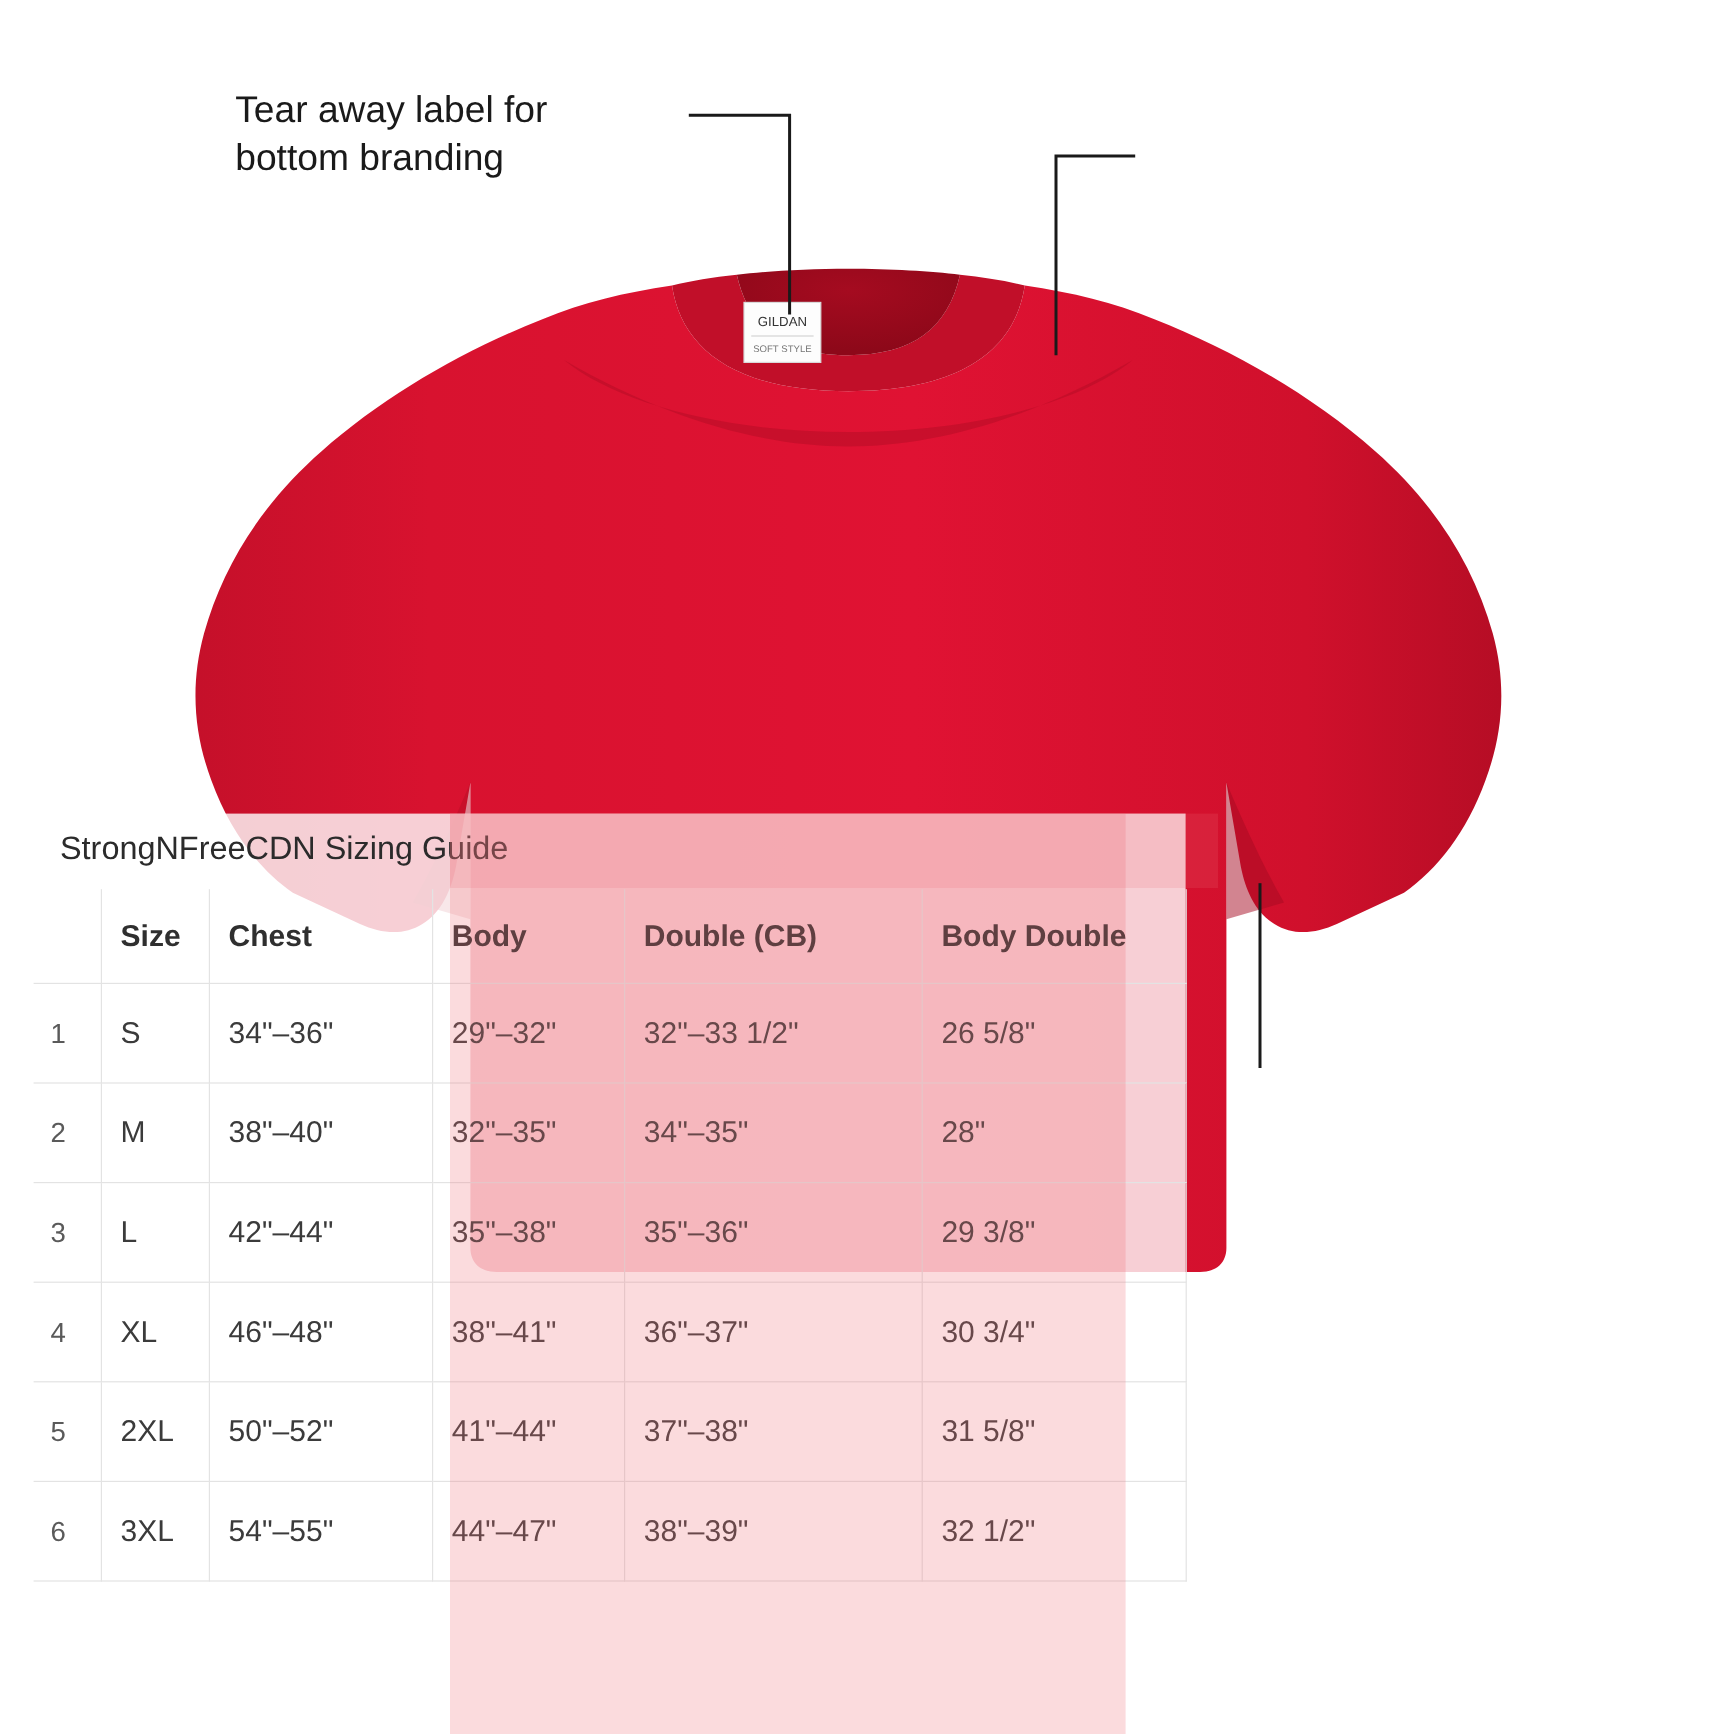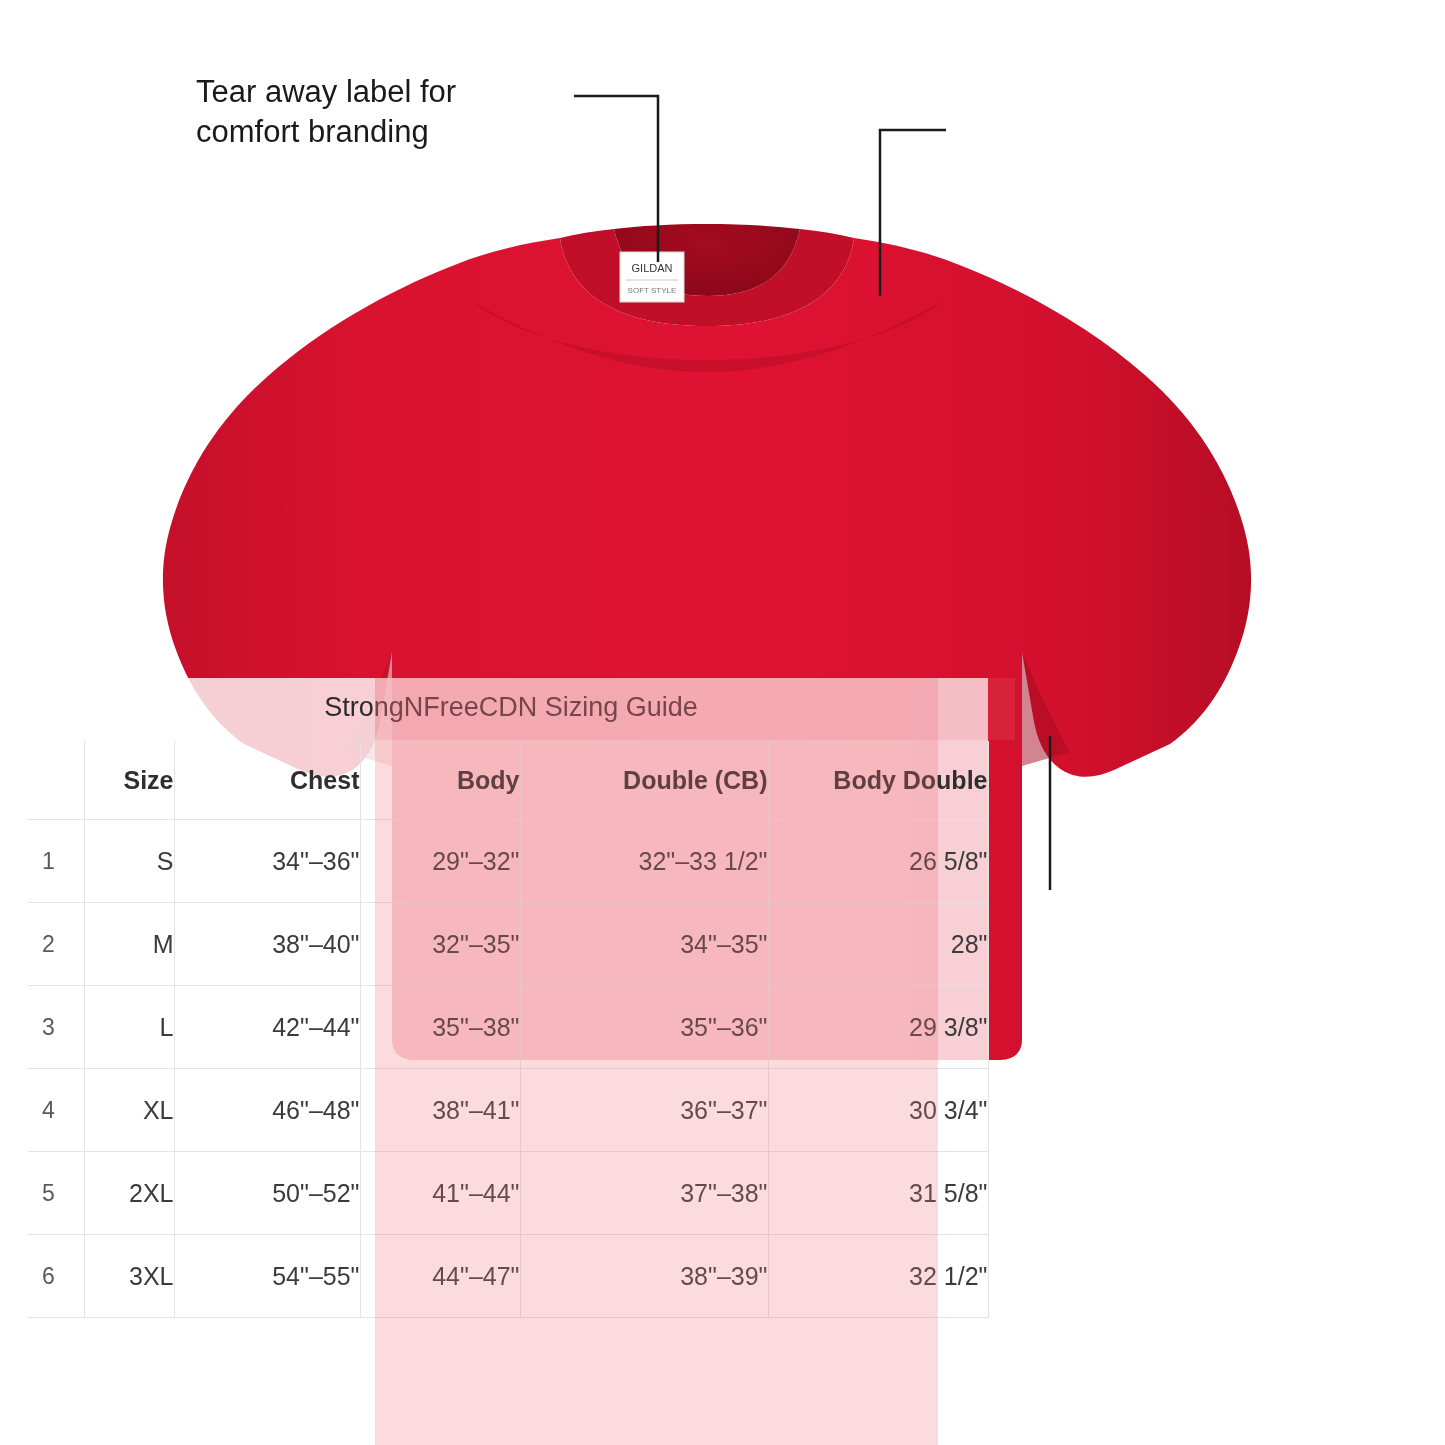--- a/index.html
+++ b/index.html
@@ -50,41 +50,40 @@
     left: 28px;
     top: 678px;
     width: 960px;
     background: rgba(255,255,255,0.80);
   }
   .table-title {
     font-size: 27px;
     color: #2b2b2b;
     padding: 14px 16px 18px 22px;
     font-family: "Liberation Sans", sans-serif;
-    text-align: center;
   }
   table.sizing {
     border-collapse: collapse;
     width: 960px;
     table-layout: fixed;
   }
   table.sizing col.c-idx    { width: 56px; }
   table.sizing col.c-size   { width: 90px; }
   table.sizing col.c-chest  { width: 186px; }
   table.sizing col.c-waist  { width: 160px; }
   table.sizing col.c-sleeve { width: 248px; }
   table.sizing col.c-body   { width: 220px; }
 
   table.sizing th, table.sizing td {
     border: 1px solid #e3e3e3;
     font-size: 25px;
     color: #3b3b3b;
     height: 82px;
     padding: 0 0 0 16px;
-    text-align: right;
+    text-align: left;
     font-weight: normal;
     font-family: "Liberation Sans", sans-serif;
     background: transparent;
   }
   table.sizing thead th {
     font-weight: bold;
     color: #2f2f2f;
     height: 78px;
   }
   table.sizing td.idx, table.sizing th.idx {
@@ -200,21 +199,21 @@
 
       <path d="M 574 96 L 658 96 L 658 262"></path>
 
       <path d="M 946 130 L 880 130 L 880 296"></path>
 
       <path d="M 1050 736 L 1050 890"></path>
     </g>
   </svg>
 
   <div class="callout" id="callout-tear-away">Tear away label for
-comfort branding</div>
+bottom branding</div>
 
 
 
   <div class="table-wrap">
     <div class="table-title">StrongNFreeCDN Sizing Guide</div>
 
     <table class="sizing">
       <colgroup>
         <col class="c-idx">
           <col class="c-size">

